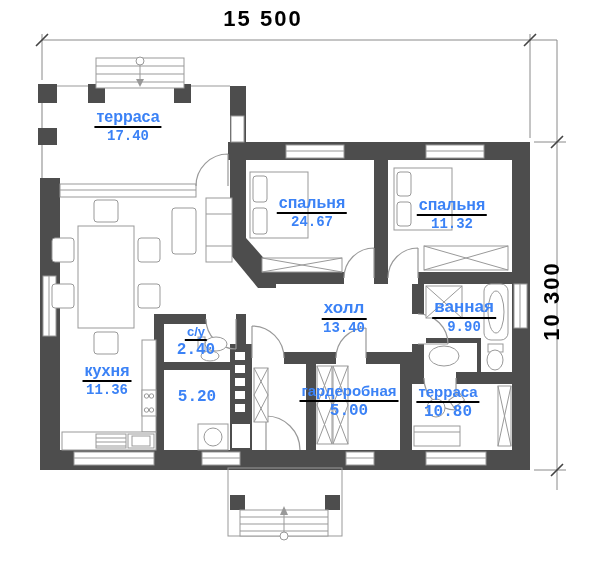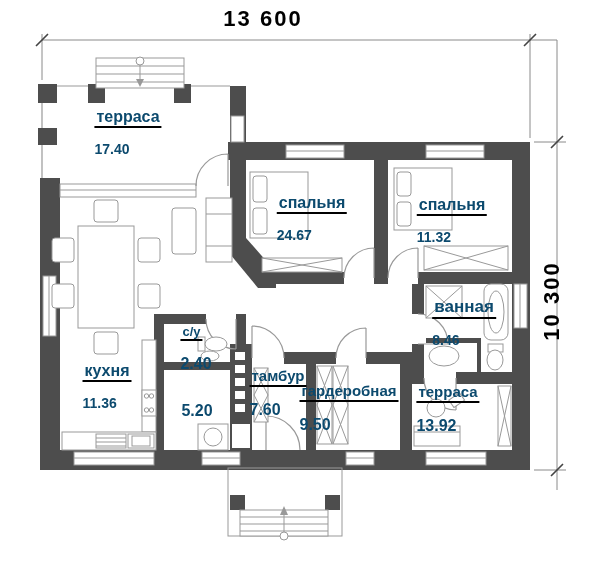--- a/index.html
+++ b/index.html
@@ -1,22 +1,22 @@
 <!DOCTYPE html>
 <html><head>
 <meta charset="utf-8">
 <style>
   html,body{margin:0;padding:0;background:#fff;}
   #plan{position:relative;width:600px;height:571px;background:#ffffff;overflow:hidden;
         font-family:"Liberation Sans",sans-serif;}
   #plan svg{position:absolute;left:0;top:0;}
-  .room-label{position:absolute;transform:translateX(-50%);color:#0c4a6e;
+  .room-label{position:absolute;transform:translateX(-50%);text-align:center;color:#3b82f6;
               font-weight:bold;line-height:1.1;white-space:nowrap;z-index:5;}
   .room-name{display:inline-block;border-bottom:2px solid #000;padding:0 2px 0 2px;}
-  .room-area{font-size:14px;margin-top:14px;}
+  .room-area{font-size:14px;margin-top:1px;font-family:Liberation Mono, monospace;}
   .area-sm{font-size:16px;}
   .dim-top{position:absolute;left:263px;top:6px;transform:translateX(-50%);
            font-weight:bold;font-size:22px;letter-spacing:2px;color:#000;z-index:5;}
   .dim-right{position:absolute;left:552px;top:301px;transform:translate(-50%,-50%) rotate(-90deg);
            font-weight:bold;font-size:22px;letter-spacing:2px;color:#000;z-index:5;white-space:nowrap;}
 </style>
 </head>
 <body>
 
 <div id="plan">
@@ -222,56 +222,56 @@
       <rect x="325" y="495" width="15" height="15" fill="#4d4d4d"></rect>
       <g stroke="#999" stroke-width="1" fill="none">
         <rect x="240" y="510" width="88" height="26" fill="#fff"></rect>
         <path d="M240,517 H328 M240,524 H328 M240,531 H328 M284,512 V532"></path>
         <circle cx="284" cy="536" r="4" fill="#fff"></circle>
       </g>
       <path d="M280,515 L288,515 L284,506 Z" fill="#999"></path>
     </g>
   </svg>
 
-  <div class="dim-top">13 600</div>
+  <div class="dim-top">15 500</div>
   <div class="dim-right">10 300</div>
 
   <div class="room-label" style="left:128px;top:108px;font-size:16px">
     <div class="room-name">терраса</div>
     <div class="room-area">17.40</div>
   </div>
   <div class="room-label" style="left:312px;top:194px;font-size:16px">
     <div class="room-name">спальня</div>
     <div class="room-area">24.67</div>
   </div>
   <div class="room-label" style="left:452px;top:196px;font-size:16px">
     <div class="room-name">спальня</div>
     <div class="room-area">11.32</div>
   </div>
+  <div class="room-label" style="left:344px;top:299px;font-size:17px">
+    <div class="room-name">холл</div>
+    <div class="room-area">13.40</div>
+  </div>
   <div class="room-label" style="left:464px;top:298px;font-size:17px">
     <div class="room-name">ванная</div>
-    <div class="room-area">8.46</div>
+    <div class="room-area">9.90</div>
   </div>
   <div class="room-label" style="left:196px;top:325px;font-size:13px">
     <div class="room-name">с/у</div>
     <div class="room-area area-sm">2.40</div>
   </div>
   <div class="room-label" style="left:107px;top:362px;font-size:16px">
     <div class="room-name">кухня</div>
     <div class="room-area">11.36</div>
   </div>
   <div class="room-label" style="left:197px;top:388px;font-size:15px">
     <div class="room-area area-sm">5.20</div>
   </div>
-  <div class="room-label" style="left:278px;top:368px;font-size:15px">
-    <div class="room-name">тамбур</div>
-    <div class="room-area area-sm">7.60</div>
-  </div>
   <div class="room-label" style="left:349px;top:383px;font-size:15px">
     <div class="room-name">гардеробная</div>
-    <div class="room-area area-sm">9.50</div>
+    <div class="room-area area-sm">5.00</div>
   </div>
   <div class="room-label" style="left:448px;top:384px;font-size:15px">
     <div class="room-name">терраса</div>
-    <div class="room-area area-sm">13.92</div>
+    <div class="room-area area-sm">10.80</div>
   </div>
 
 </div>
 
 </body></html>

